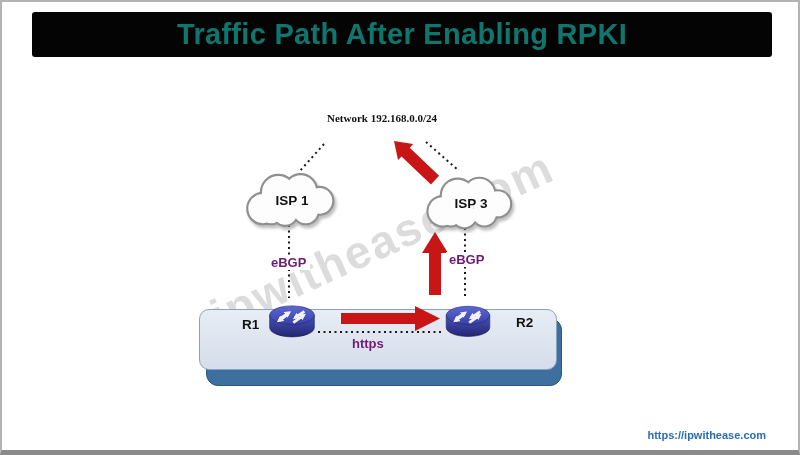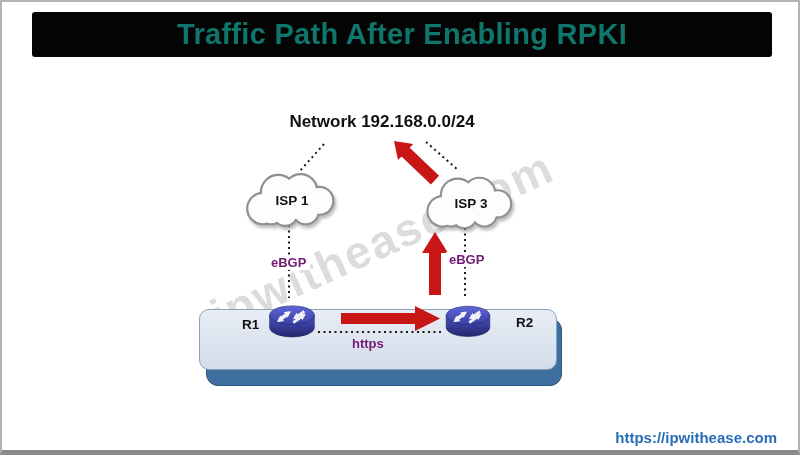--- a/index.html
+++ b/index.html
@@ -17,21 +17,21 @@
     color:#0f766e;font-size:29px;font-weight:bold;letter-spacing:0.3px;
   }
   .watermark{
     position:absolute;left:160px;top:212px;width:440px;text-align:center;
     font-size:46px;font-weight:bold;letter-spacing:2px;
     color:#a9a9a9;opacity:0.40;transform:rotate(-24.5deg);
     white-space:nowrap;pointer-events:none;
   }
   .net-label{
     position:absolute;left:280px;top:110px;width:200px;text-align:center;
-    font-size:17px;font-weight:bold;color:#111111;
+    font-size:11px;font-weight:bold;color:#111111;font-family:Liberation Serif, serif;
   }
   svg.overlay{position:absolute;left:0;top:0;width:800px;height:455px;}
   .cloud{position:absolute;}
   .cloud svg{filter:drop-shadow(2px 3px 1.5px rgba(110,110,110,0.45));}
   .cloud .cloud-label{
     position:absolute;left:0;right:0;text-align:center;
     font-size:13.5px;font-weight:bold;color:#111111;
   }
   .platform-side{
     position:absolute;left:204px;top:316px;width:356px;height:68px;
@@ -44,22 +44,22 @@
   }
   .router{position:absolute;}
   .conn-label{
     position:absolute;font-size:13px;font-weight:bold;color:#701a75;
     background:#ffffff;padding:0 3px;text-align:left;
   }
   .router-label{
     position:absolute;font-size:13.5px;font-weight:bold;color:#111111;
   }
   .footer-url{
-    position:absolute;right:21px;top:427px;
-    font-size:15px;font-weight:bold;color:#2b6cb8;text-decoration:none;
+    position:absolute;right:32px;top:427px;
+    font-size:11px;font-weight:bold;color:#2b6cb8;text-decoration:none;
   }
 </style>
 </head>
 <body>
 
 <div id="frame">
 
   <div class="titlebar">
     <span>Traffic Path After Enabling RPKI</span>
   </div>

